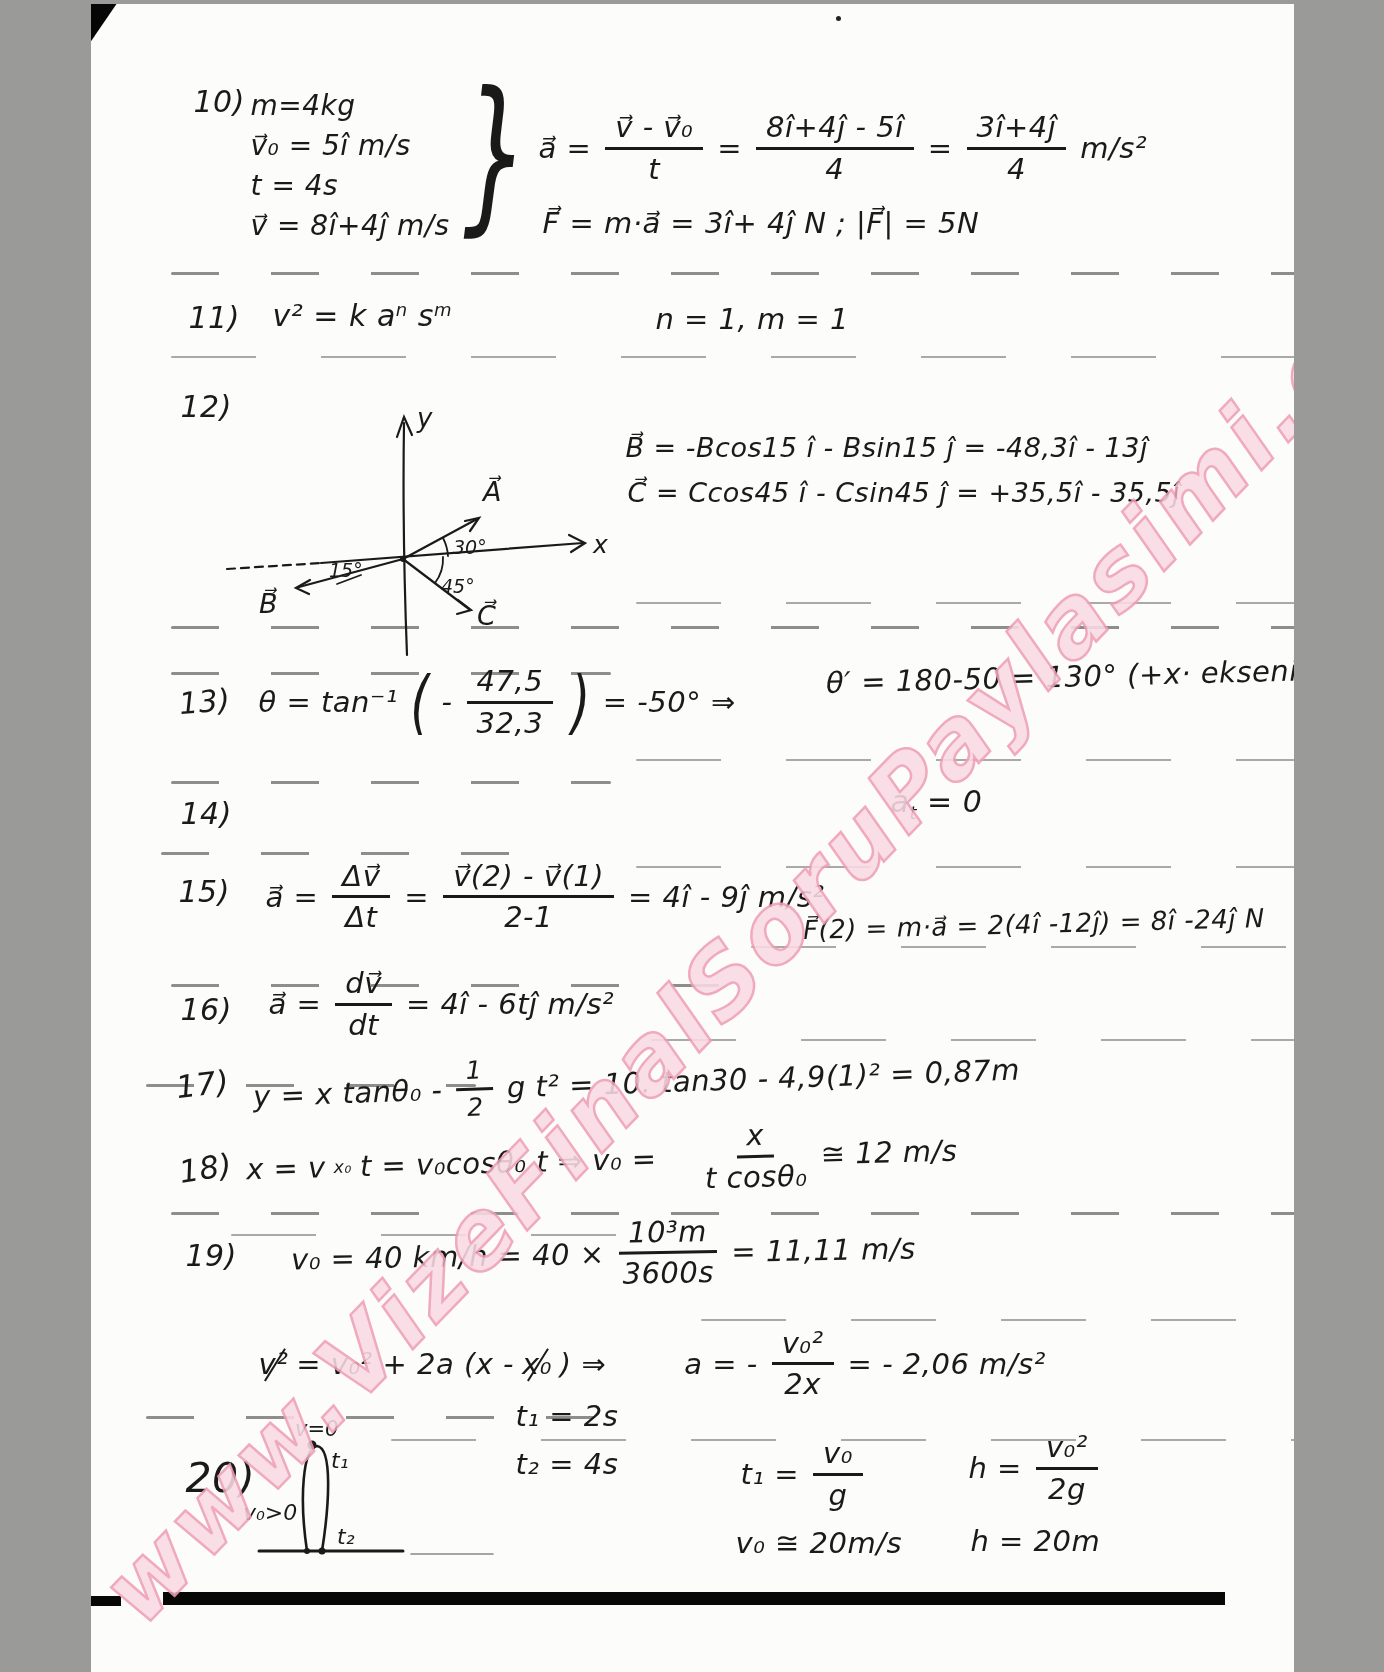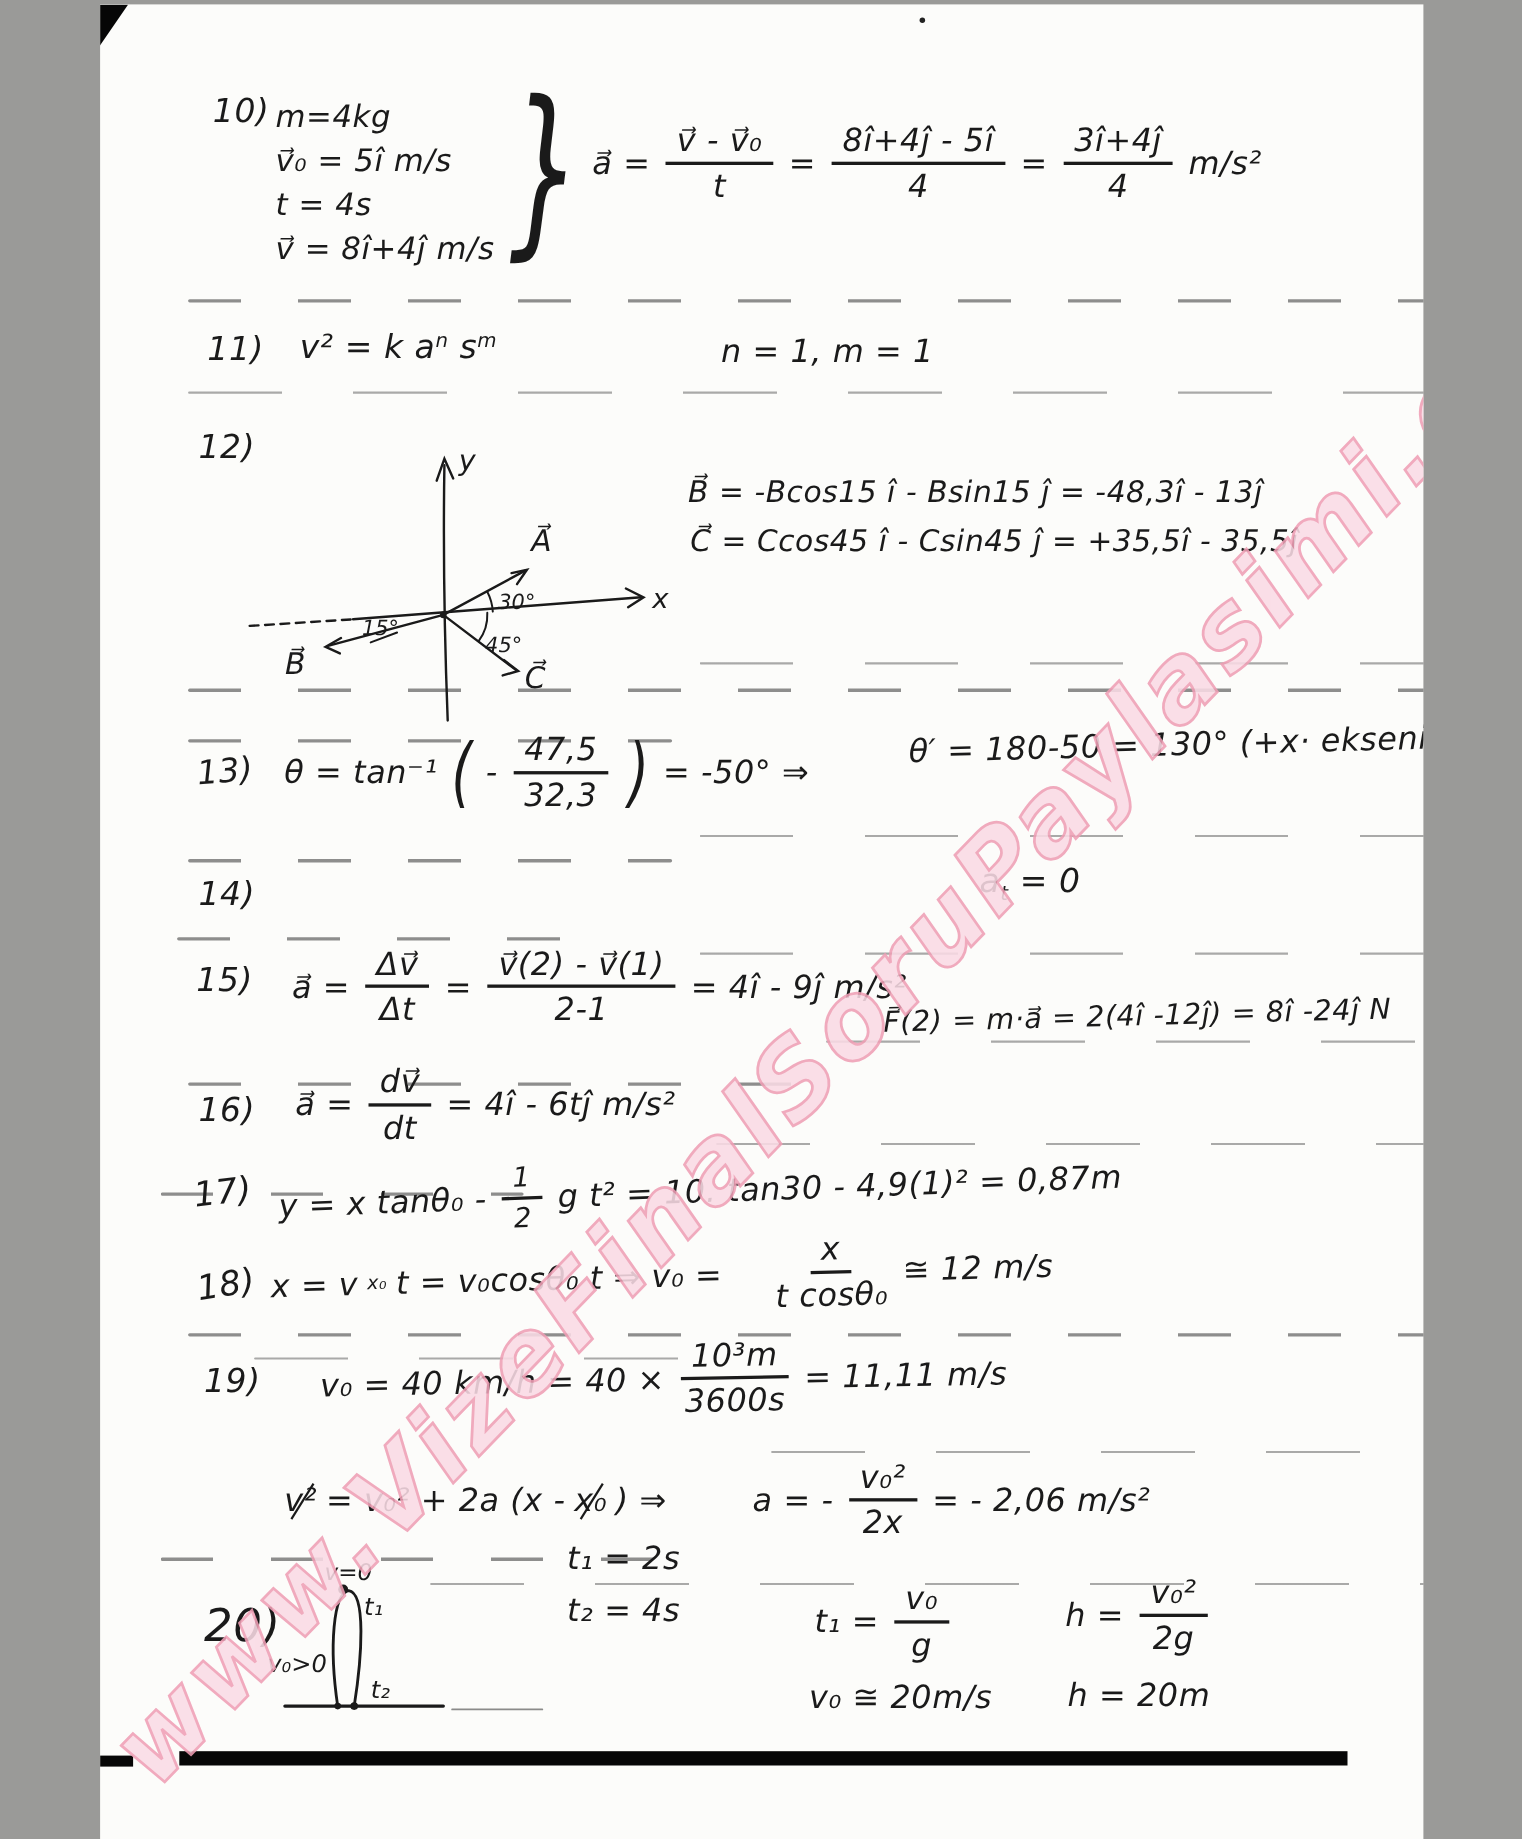--- a/index.html
+++ b/index.html
@@ -82,20 +82,21 @@
       <span class="fn">8î+4ĵ - 5î</span>
       <span class="fd">4</span>
     </span>
     <span>=</span>
     <span class="frac">
       <span class="fn">3î+4ĵ</span>
       <span class="fd">4</span>
     </span>
     <span>m/s²</span>
   </div>
+  <div class="hw" style="left:452px;top:202px;font-size:29px">F⃗ = m·a⃗ = 3î+ 4ĵ N   ;   |F⃗| = 5N</div>
 
   <div class="hw pnum" style="left:98px;top:296px">11)</div>
   <div class="hw" style="left:182px;top:294px;font-size:30px">
     <span>v² = k a</span><span class="sup">n</span><span> s</span><span class="sup">m</span>
   </div>
   <div class="hw" style="left:565px;top:298px;font-size:29px">n = 1,   m = 1</div>
 
   <div class="hw pnum" style="left:90px;top:385px">12)</div>
   <svg style="position:absolute;left:120px;top:393px" width="410" height="265" viewBox="0 0 410 265">
     <g stroke="#1a1a1a" stroke-width="2.2" fill="none" stroke-linecap="round">

